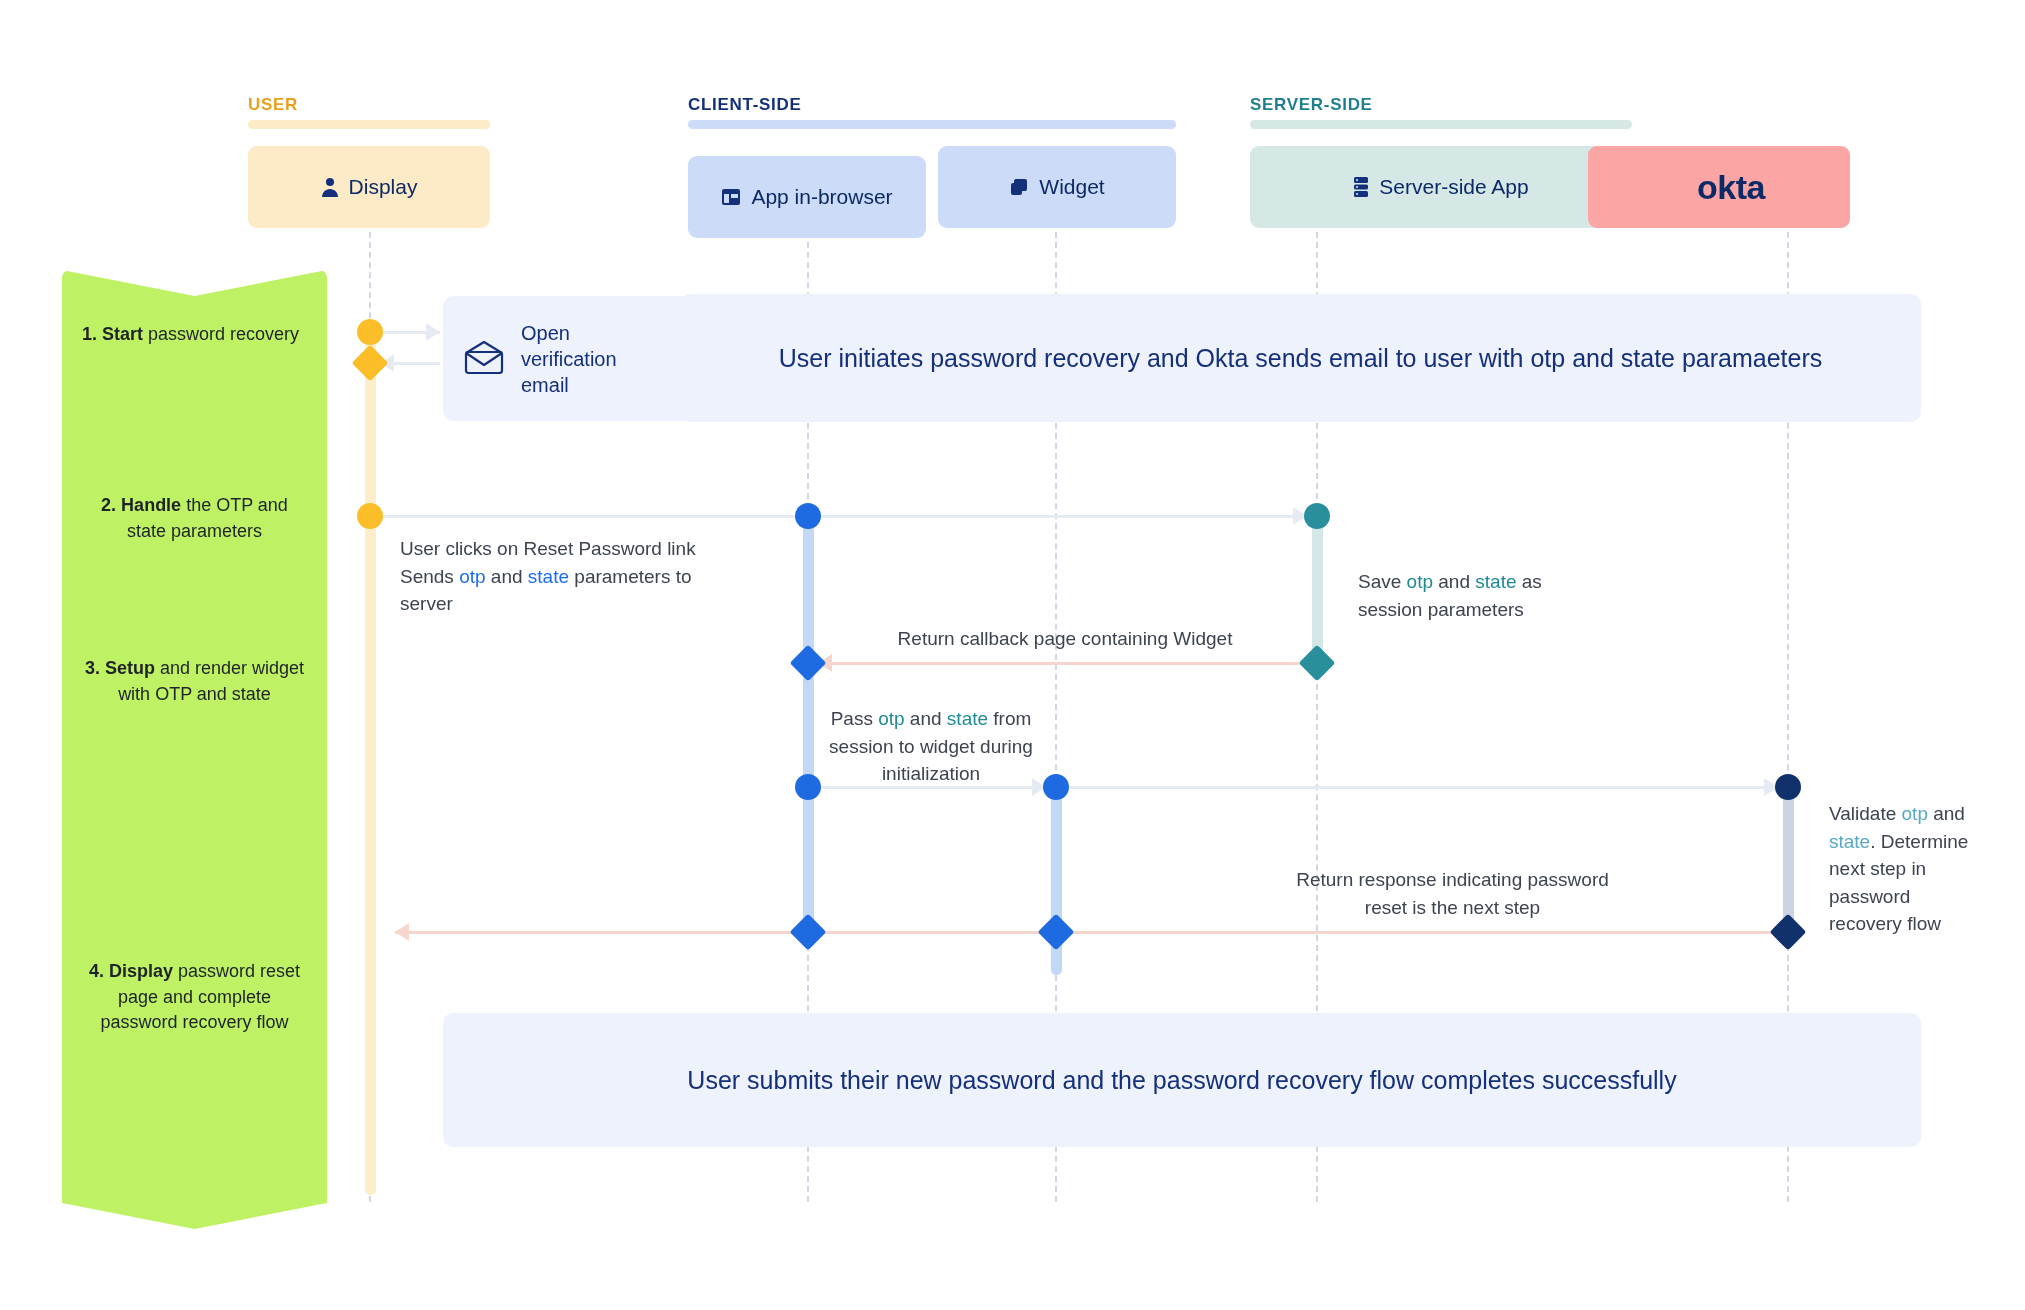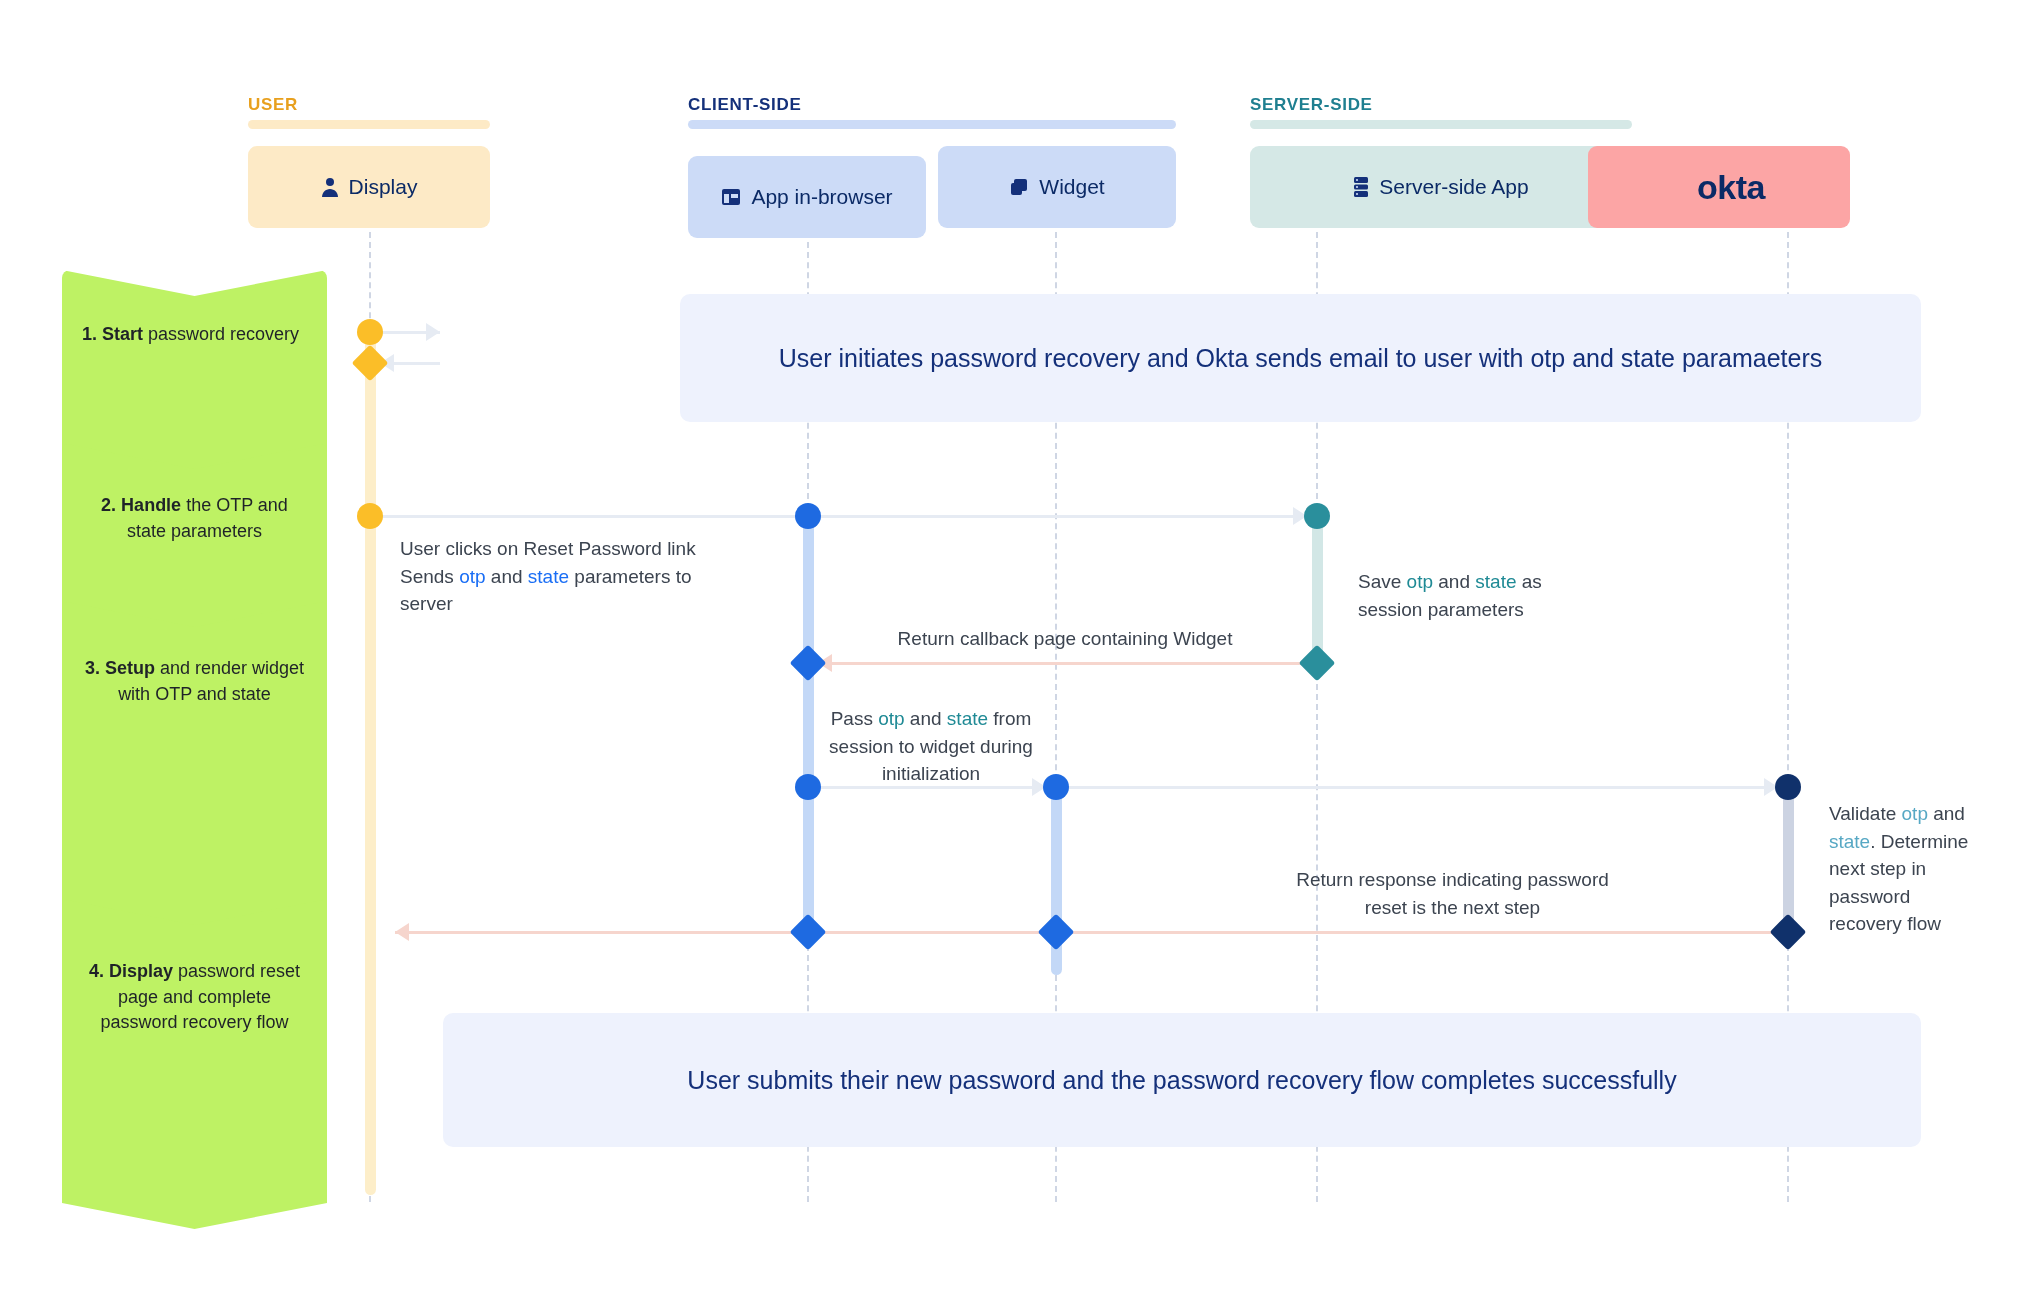--- a/index.html
+++ b/index.html
@@ -148,20 +148,28 @@
     </div>
     <div class="step" style="top: 443px; height: 150px; padding-top: 50px; clip-path: polygon(0px 0px, 50% 26px, 100% 0px, 100% calc(100% - 26px), 50% 100%, 0px calc(100% - 26px)); border-radius: 8px;">
       <div class="step-txt"><b>2. Handle</b> the OTP and state parameters</div>
     </div>
     <div class="step" style="top: 601px; height: 290px; padding-top: 55px; clip-path: polygon(0px 0px, 50% 26px, 100% 0px, 100% calc(100% - 26px), 50% 100%, 0px calc(100% - 26px)); border-radius: 8px;">
       <div class="step-txt"><b>3. Setup</b> and render widget with OTP and state</div>
     </div>
     <div class="step" style="top: 899px; height: 270px; padding-top: 60px; clip-path: polygon(0px 0px, 50% 26px, 100% 0px, 100% calc(100% - 26px), 50% 100%, 0px calc(100% - 26px)); border-radius: 8px;">
       <div class="step-txt"><b>4. Display</b> password reset page and complete password recovery flow</div>
     </div>
+    <div class="card" style="left: 443px; top: 296px; width: 215px; height: 125px;">
+      <span class="ic"><svg width="42" height="36" viewBox="0 0 42 36">
+          <path d="M3 14L21 3l18 11" fill="none" stroke="#14307a" stroke-width="2.2" stroke-linejoin="round"></path>
+          <rect x="3" y="13" width="36" height="21" rx="2.5" fill="none" stroke="#14307a" stroke-width="2.2"></rect>
+          <path d="M3 14l18 12 18-12" fill="none" stroke="#14307a" stroke-width="2.2" stroke-linejoin="round"></path>
+        </svg></span>
+      <div class="card-txt">Open<br>verification<br>email</div>
+    </div>
     <div class="banner" style="left: 680px; top: 294px; width: 1241px; height: 128px;">
       <div class="banner-txt">User <b>initiates password recovery</b> and Okta sends email to user with otp and state paramaeters</div>
     </div>
     <div class="banner" style="left: 443px; top: 1013px; width: 1478px; height: 134px;">
       <div class="banner-txt">User <b>submits their new password</b> and the password recovery flow completes successfully</div>
     </div>
     <div class="msg l" style="left: 400px; top: 535px; width: 330px;">User clicks on Reset Password link<br>Sends <span class="kb">otp</span> and <span class="kb">state</span> parameters to server</div>
     <div class="msg l" style="left: 1358px; top: 568px; width: 230px;">Save <span class="kt">otp</span> and <span class="kt">state</span> as<br>session parameters</div>
     <div class="msg" style="left: 830px; top: 625px; width: 470px;">Return callback page containing Widget</div>
     <div class="msg" style="left: 826px; top: 705px; width: 210px;">Pass <span class="kt">otp</span> and <span class="kt">state</span> from<br>session to widget during<br>initialization</div>

